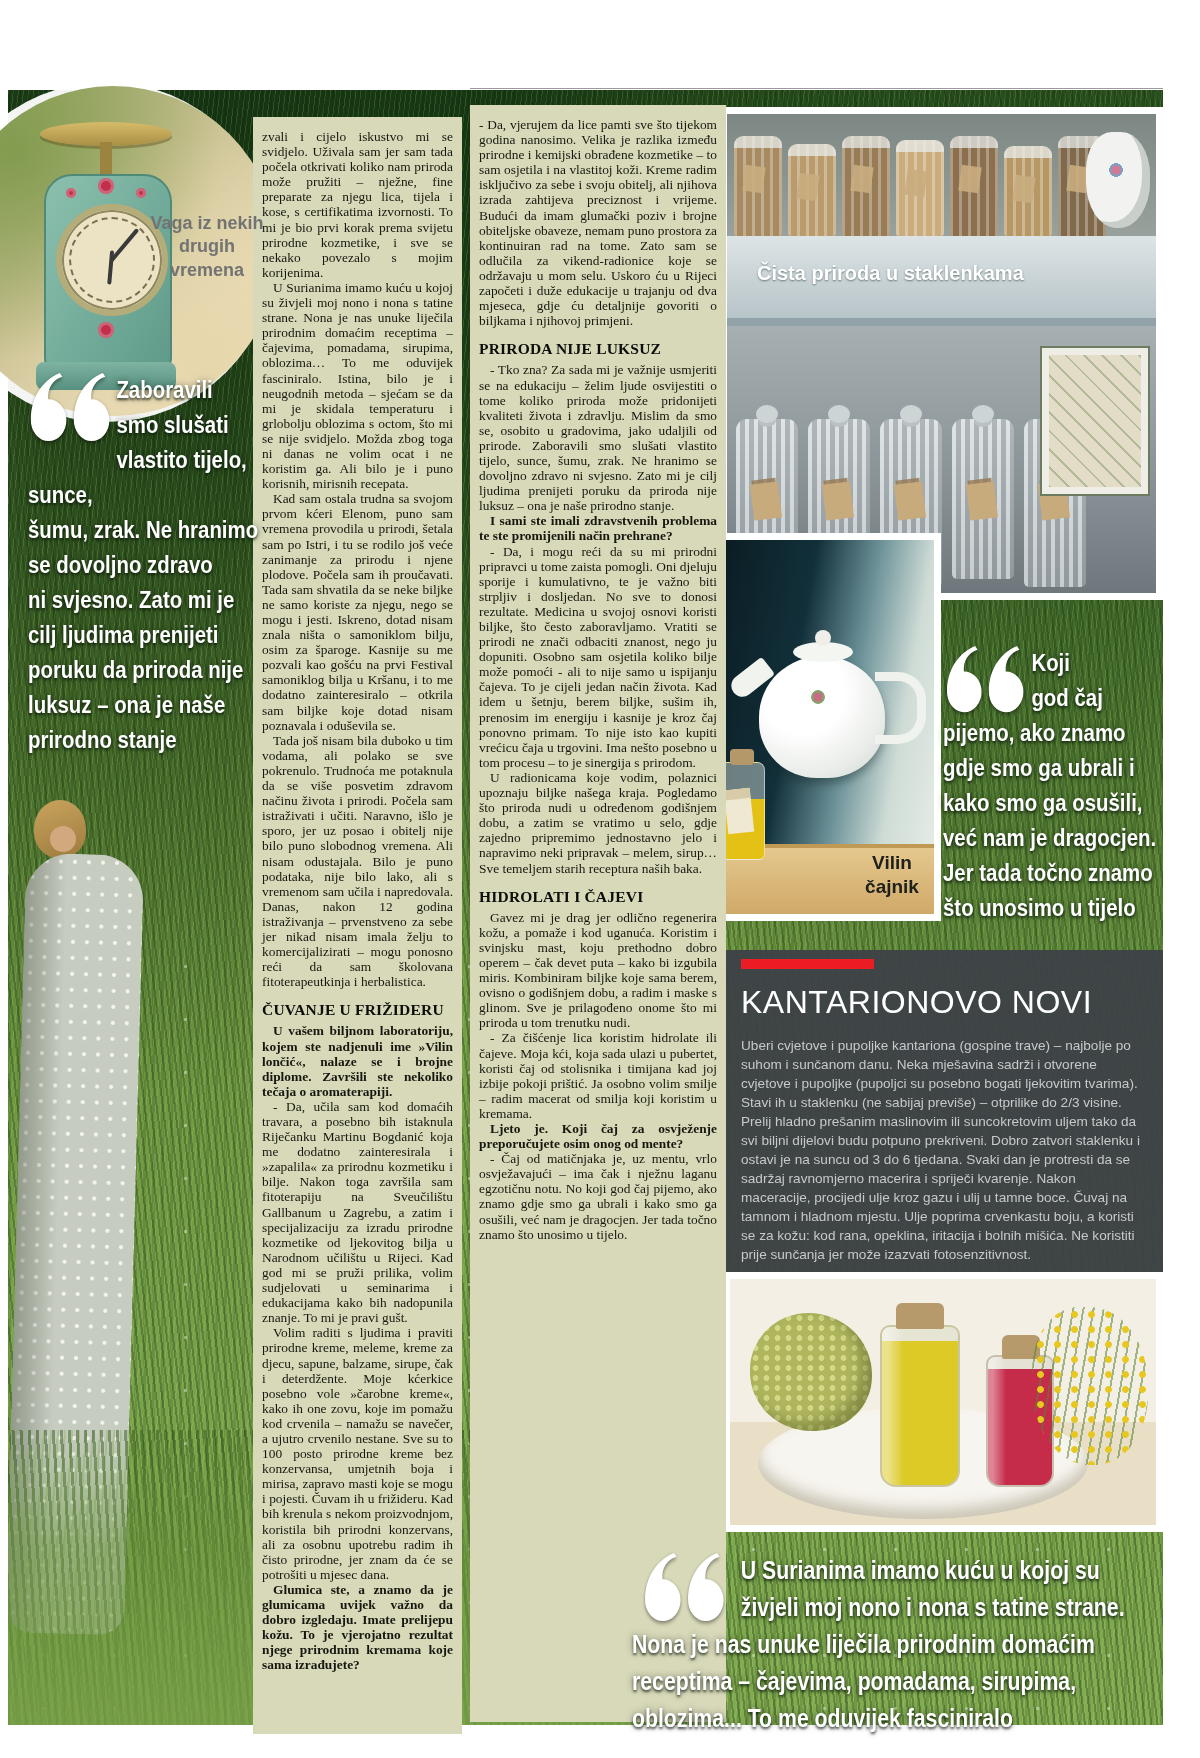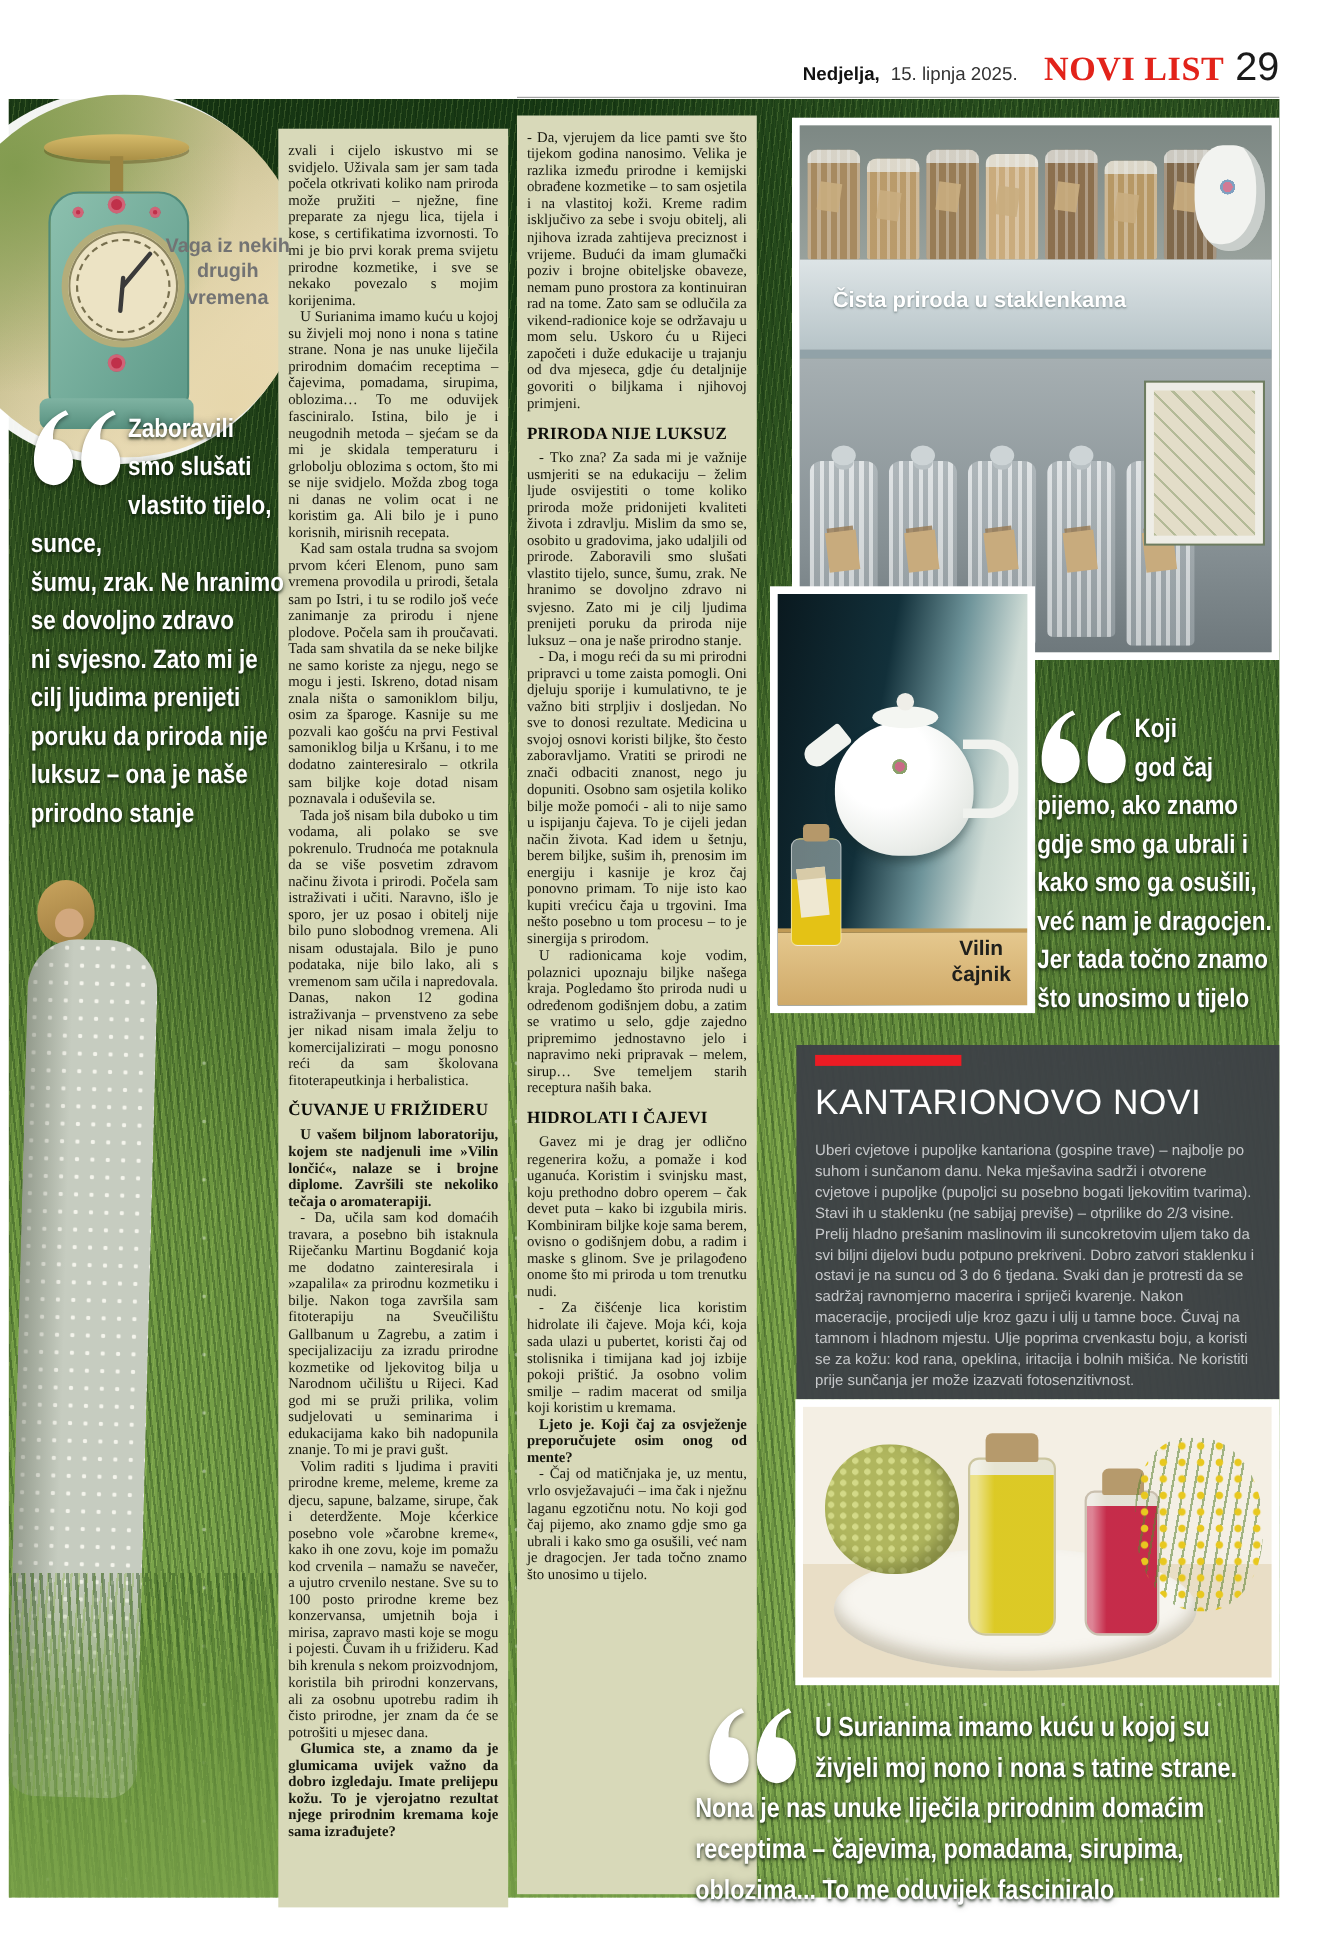--- a/index.html
+++ b/index.html
@@ -70,21 +70,21 @@
     transform-origin:50% 95%;border-radius:2px;}
   .sc-base{position:absolute;left:88px;top:276px;width:140px;height:28px;border-radius:8px;
     background:linear-gradient(#7fb3a2,#57907f);}
   .scale-caption{position:absolute;left:150px;top:212px;width:114px;z-index:5;text-align:center;
     font-weight:bold;font-size:18px;line-height:1.3;color:#737373;}
   
   .col{position:absolute;top:105px;height:1617px;background:#d8d9b9;box-sizing:border-box;
     padding:12px 9px;z-index:4;overflow:hidden;color:#17170f;
     font-family:"Liberation Serif",serif;font-size:13.4px;line-height:15.1px;text-align:justify;}
   #col1{left:253px;width:209px;margin-top:12px;}
-  #col2{left:470px;width:218px;}
+  #col2{left:470px;width:256px;}
   .col p{margin:0;text-indent:11px;}
   .col p.noind{text-indent:0;}
   .col p.q{font-weight:bold;}
   .colhead{font-weight:bold;font-size:15.5px;letter-spacing:.2px;margin:13px 0 6px;text-indent:0;
     font-family:"Liberation Serif",serif;color:#0d0d0a;}
   
   .photo{position:absolute;background:#fff;box-sizing:border-box;padding:7px;z-index:2;}
   .photo .inner{position:relative;width:100%;height:100%;overflow:hidden;}
   
   #jars-photo{left:720px;top:107px;width:443px;height:493px;}
@@ -186,26 +186,20 @@
   #pq-right{left:943px;top:645px;width:265px;font-size:24px;}
   #pq-right .ln{line-height:35px;}
   #pq-bottom{left:632px;top:1552px;width:640px;font-size:25px;}
   #pq-bottom .ln{line-height:37px;}
 </style>
 </head>
 <body>
 
 <div id="page">
 
-  <div id="masthead">
-    <span class="m-day">Nedjelja,</span>
-    <span class="m-date">15. lipnja 2025.</span>
-    <span class="m-brand">NOVI LIST</span>
-    <span class="m-page">29</span>
-  </div>
   <div id="head-rule"></div>
 
   <div id="grass">
     <div class="woman">
       <div class="hair"></div>
       <div class="face"></div>
       <div class="dress"></div>
     </div>
     <div class="fg-grass"></div>
   </div>
@@ -258,20 +252,21 @@
     <p class="q">U vašem biljnom laboratoriju, kojem ste nadjenuli ime »Vilin lončić«, nalaze se i brojne diplome. Završili ste nekoliko tečaja o aromaterapiji.</p>
     <p>- Da, učila sam kod domaćih travara, a posebno bih istaknula Riječanku Martinu Bogdanić koja me dodatno zainteresirala i »zapalila« za prirodnu kozmetiku i bilje. Nakon toga završila sam fitoterapiju na Sveučilištu Gallbanum u Zagrebu, a zatim i specijalizaciju za izradu prirodne kozmetike od ljekovitog bilja u Narodnom učilištu u Rijeci. Kad god mi se pruži prilika, volim sudjelovati u seminarima i edukacijama kako bih nadopunila znanje. To mi je pravi gušt.</p>
     <p>Volim raditi s ljudima i praviti prirodne kreme, meleme, kreme za djecu, sapune, balzame, sirupe, čak i deterdžente. Moje kćerkice posebno vole »čarobne kreme«, kako ih one zovu, koje im pomažu kod crvenila – namažu se navečer, a ujutro crvenilo nestane. Sve su to 100 posto prirodne kreme bez konzervansa, umjetnih boja i mirisa, zapravo masti koje se mogu i pojesti. Čuvam ih u frižideru. Kad bih krenula s nekom proizvodnjom, koristila bih prirodni konzervans, ali za osobnu upotrebu radim ih čisto prirodne, jer znam da će se potrošiti u mjesec dana.</p>
     <p class="q">Glumica ste, a znamo da je glumicama uvijek važno da dobro izgledaju. Imate prelijepu kožu. To je vjerojatno rezultat njege prirodnim kremama koje sama izrađujete?</p>
   </div>
 
   <div class="col" id="col2">
     <p class="noind">- Da, vjerujem da lice pamti sve što tijekom godina nanosimo. Velika je razlika između prirodne i kemijski obrađene kozmetike – to sam osjetila i na vlastitoj koži. Kreme radim isključivo za sebe i svoju obitelj, ali njihova izrada zahtijeva preciznost i vrijeme. Budući da imam glumački poziv i brojne obiteljske obaveze, nemam puno prostora za kontinuiran rad na tome. Zato sam se odlučila za vikend-radionice koje se održavaju u mom selu. Uskoro ću u Rijeci započeti i duže edukacije u trajanju od dva mjeseca, gdje ću detaljnije govoriti o biljkama i njihovoj primjeni.</p>
     <div class="colhead">PRIRODA NIJE LUKSUZ</div>
     <p>- Tko zna? Za sada mi je važnije usmjeriti se na edukaciju – želim ljude osvijestiti o tome koliko priroda može pridonijeti kvaliteti života i zdravlju. Mislim da smo se, osobito u gradovima, jako udaljili od prirode. Zaboravili smo slušati vlastito tijelo, sunce, šumu, zrak. Ne hranimo se dovoljno zdravo ni svjesno. Zato mi je cilj ljudima prenijeti poruku da priroda nije luksuz – ona je naše prirodno stanje.</p>
+    <p class="q">I sami ste imali zdravstvenih problema te ste promijenili način prehrane?</p>
     <p>- Da, i mogu reći da su mi prirodni pripravci u tome zaista pomogli. Oni djeluju sporije i kumulativno, te je važno biti strpljiv i dosljedan. No sve to donosi rezultate. Medicina u svojoj osnovi koristi biljke, što često zaboravljamo. Vratiti se prirodi ne znači odbaciti znanost, nego ju dopuniti. Osobno sam osjetila koliko bilje može pomoći - ali to nije samo u ispijanju čajeva. To je cijeli jedan način života. Kad idem u šetnju, berem biljke, sušim ih, prenosim im energiju i kasnije je kroz čaj ponovno primam. To nije isto kao kupiti vrećicu čaja u trgovini. Ima nešto posebno u tom procesu – to je sinergija s prirodom.</p>
     <p>U radionicama koje vodim, polaznici upoznaju biljke našega kraja. Pogledamo što priroda nudi u određenom godišnjem dobu, a zatim se vratimo u selo, gdje zajedno pripremimo jednostavno jelo i napravimo neki pripravak – melem, sirup… Sve temeljem starih receptura naših baka.</p>
     <div class="colhead">HIDROLATI I ČAJEVI</div>
     <p>Gavez mi je drag jer odlično regenerira kožu, a pomaže i kod uganuća. Koristim i svinjsku mast, koju prethodno dobro operem – čak devet puta – kako bi izgubila miris. Kombiniram biljke koje sama berem, ovisno o godišnjem dobu, a radim i maske s glinom. Sve je prilagođeno onome što mi priroda u tom trenutku nudi.</p>
     <p>- Za čišćenje lica koristim hidrolate ili čajeve. Moja kći, koja sada ulazi u pubertet, koristi čaj od stolisnika i timijana kad joj izbije pokoji prištić. Ja osobno volim smilje – radim macerat od smilja koji koristim u kremama.</p>
     <p class="q">Ljeto je. Koji čaj za osvježenje preporučujete osim onog od mente?</p>
     <p>- Čaj od matičnjaka je, uz mentu, vrlo osvježavajući – ima čak i nježnu laganu egzotičnu notu. No koji god čaj pijemo, ako znamo gdje smo ga ubrali i kako smo ga osušili, već nam je dragocjen. Jer tada točno znamo što unosimo u tijelo.</p>
   </div>
 
   <div class="photo" id="teapot-photo">

